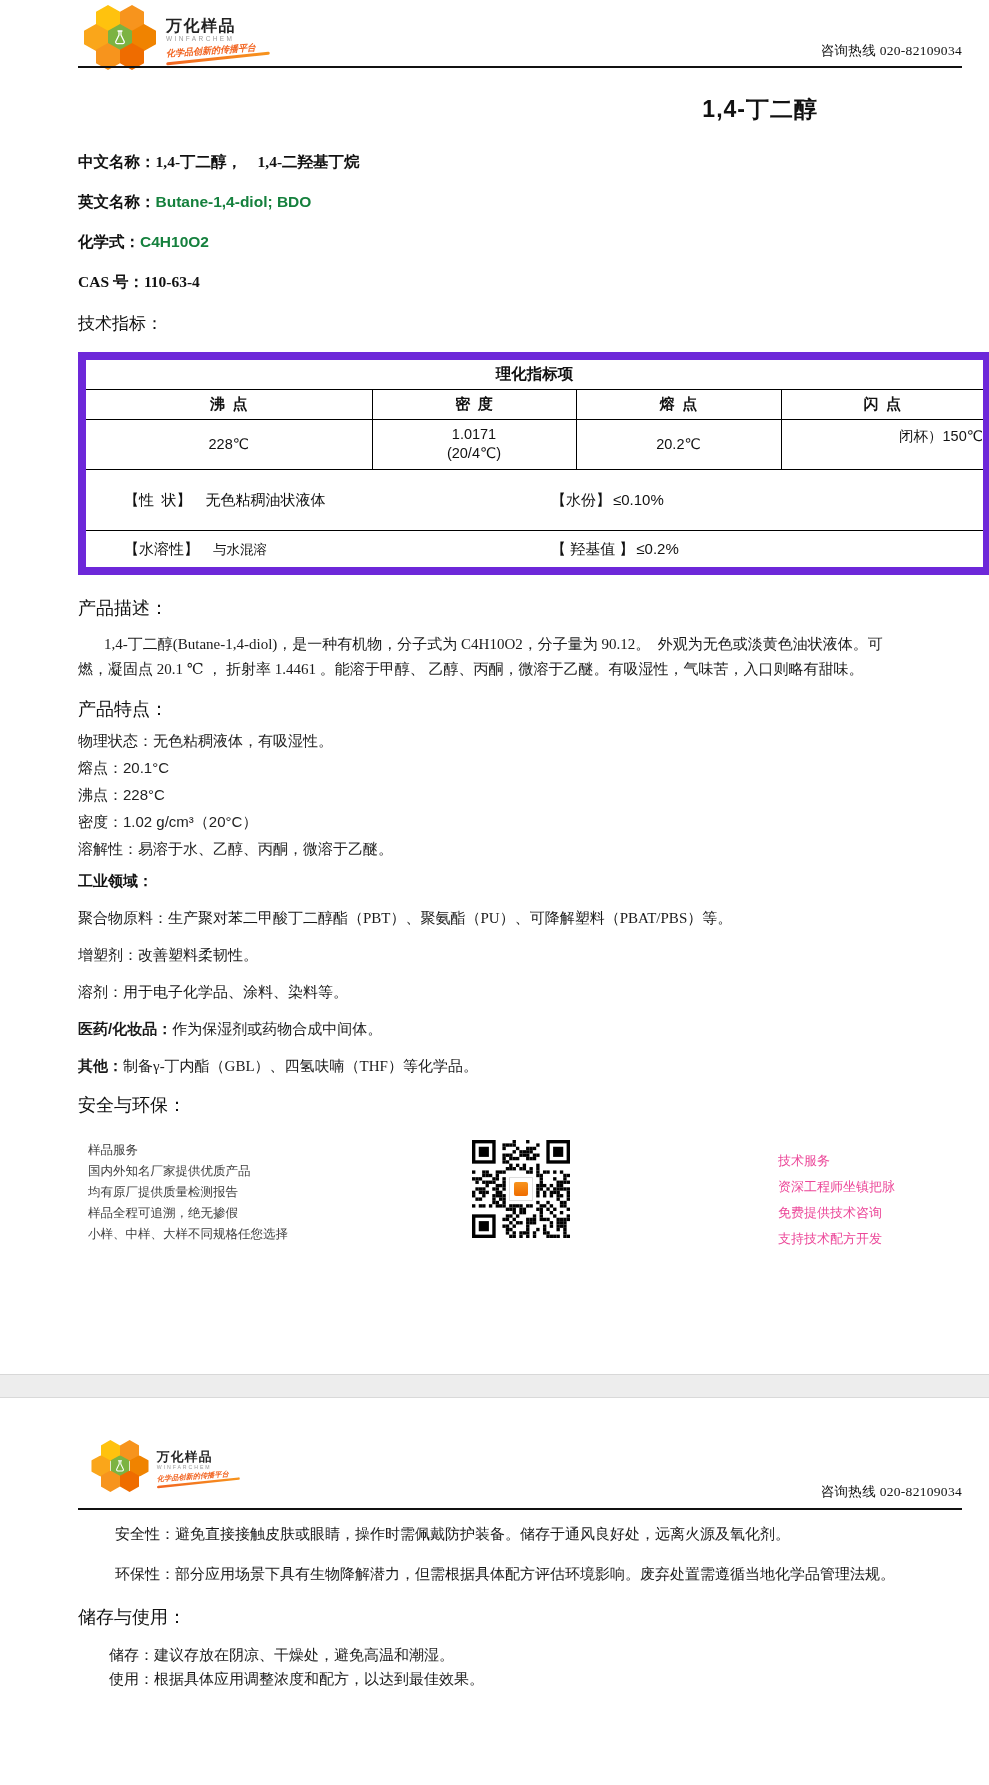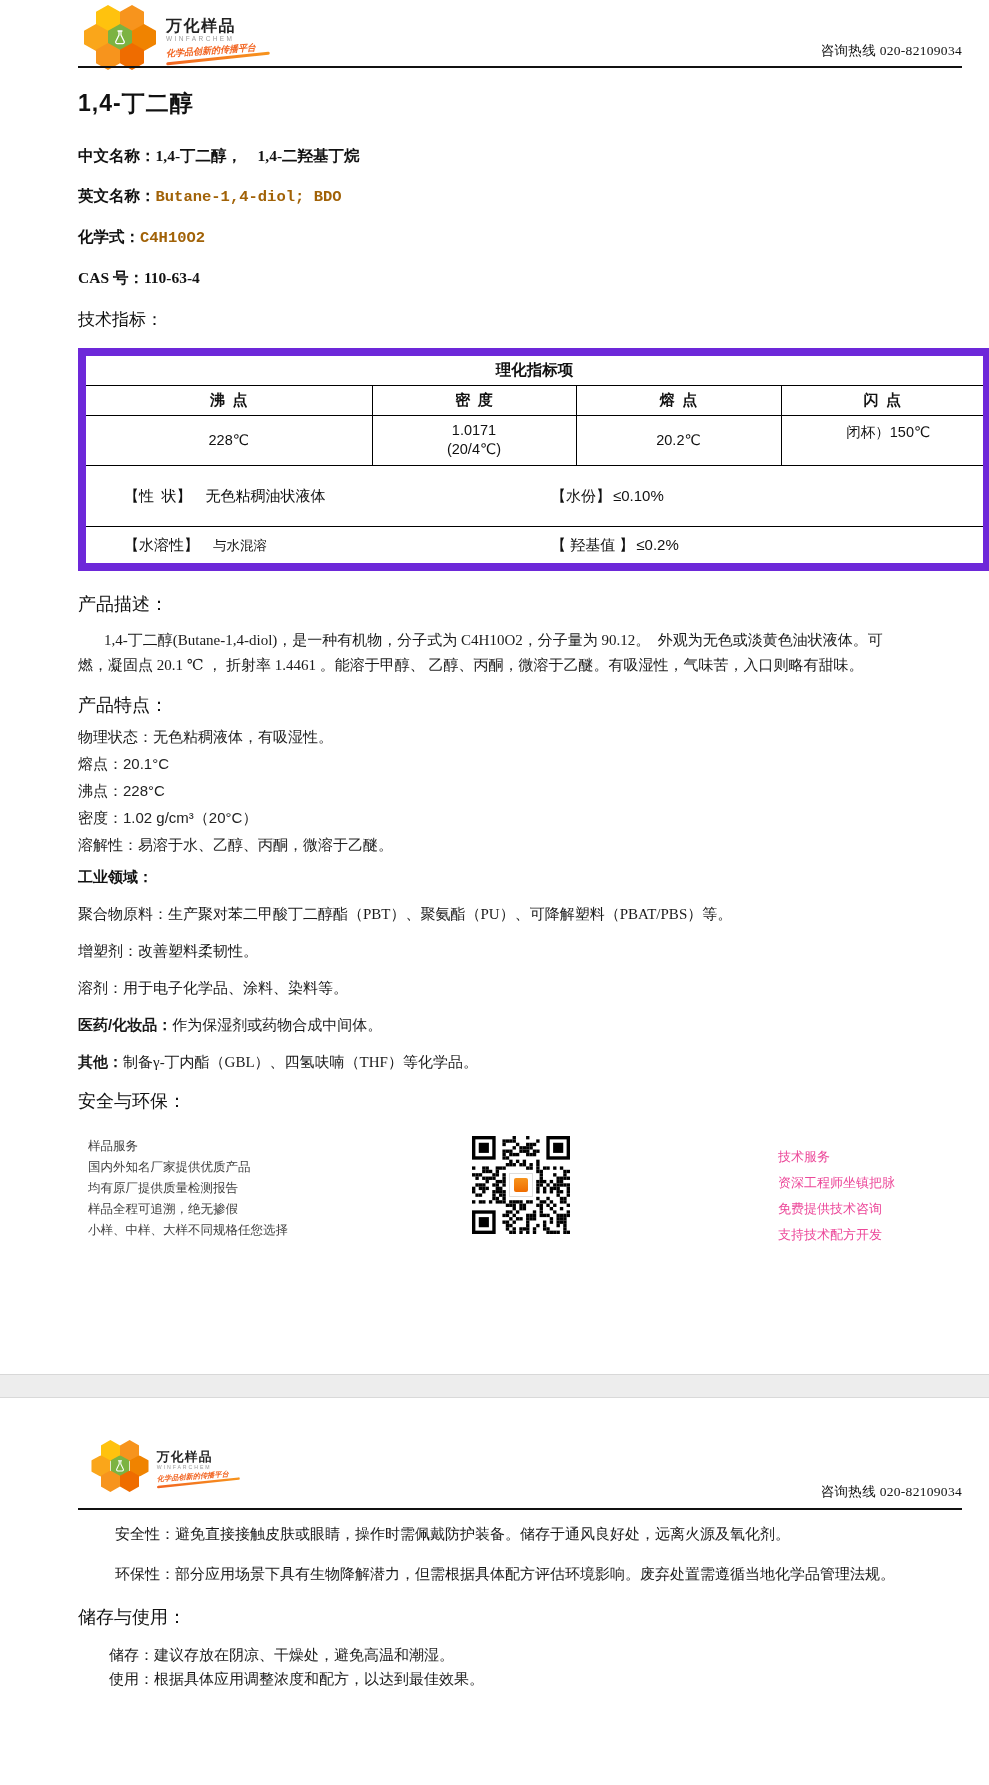--- a/index.html
+++ b/index.html
@@ -40,37 +40,37 @@
   .hx6{left:35px;top:38px;background:var(--logo-deep)}
   .logo-text{padding-top:13px;line-height:1}
   .logo-name{font-weight:bold;font-size:16px;letter-spacing:1.5px;color:#222}
   .logo-sub{font-size:6.5px;color:#9a9a9a;letter-spacing:2.4px;margin-top:2px}
   .logo-slogan{font-size:9px;color:var(--slogan-orange);font-style:italic;margin-top:3px;
                font-family:"Liberation Serif",serif;font-weight:bold;transform:rotate(-4deg);white-space:nowrap}
   .logo-swoosh{height:2.5px;width:104px;border-radius:2px;margin-top:2px;
                background:linear-gradient(90deg,var(--slogan-orange),var(--logo-orange));transform:rotate(-6deg)}
 
   
-  .title{font-size:23px;font-weight:bold;text-align:left;width:740px;margin:20px 0 0;letter-spacing:1px}
+  .title{font-size:23px;font-weight:bold;text-align:right;width:740px;margin:26px 0 0;letter-spacing:1px}
   .info-line{margin-bottom:18px;font-size:15.5px;font-weight:bold;line-height:22px;
              font-family:"Liberation Serif","DejaVu Serif",serif}
   .info-first{margin-top:26px}
-  .v-sans{font-family:Liberation Mono, monospace;color:#a16207}
+  .v-sans{font-family:Liberation Sans, sans-serif;color:#15803d}
 
   .h-sec{font-size:18px;font-weight:normal;line-height:24px;margin:0}
   .h-tech{font-size:17px;line-height:22px;margin-top:20px}
 
   
   table.spec{border-collapse:collapse;width:905px;margin-top:17px;table-layout:fixed;
              text-align:center;font-size:15px;border:8px solid #6d28d9}
   .spec td,.spec th{border:1.6px solid #000;padding:0;vertical-align:middle}
   .t-title{height:33px;font-weight:bold;font-size:15.5px}
   .t-head th{height:30px;font-size:15px;font-weight:bold}
   .t-vals td{height:50px;font-size:14.5px;line-height:19px}
-  .flash-cell{text-align:center;vertical-align:top !important;padding:7px 0 0 12px !important}
+  .flash-cell{text-align:right;vertical-align:top !important;padding:7px 0 0 12px !important}
   .combo{position:relative;text-align:left}
   .combo.r4{height:61px}
   .combo.r5{height:41px}
   .seg1{position:absolute;left:38px;top:50%;transform:translateY(-50%);white-space:nowrap}
   .seg2{position:absolute;left:465px;top:50%;transform:translateY(-50%);white-space:nowrap}
   .lbl{margin-right:14px}
   .lbl.tight{margin-right:2px}
   .sm{font-size:13.5px}
 
   

